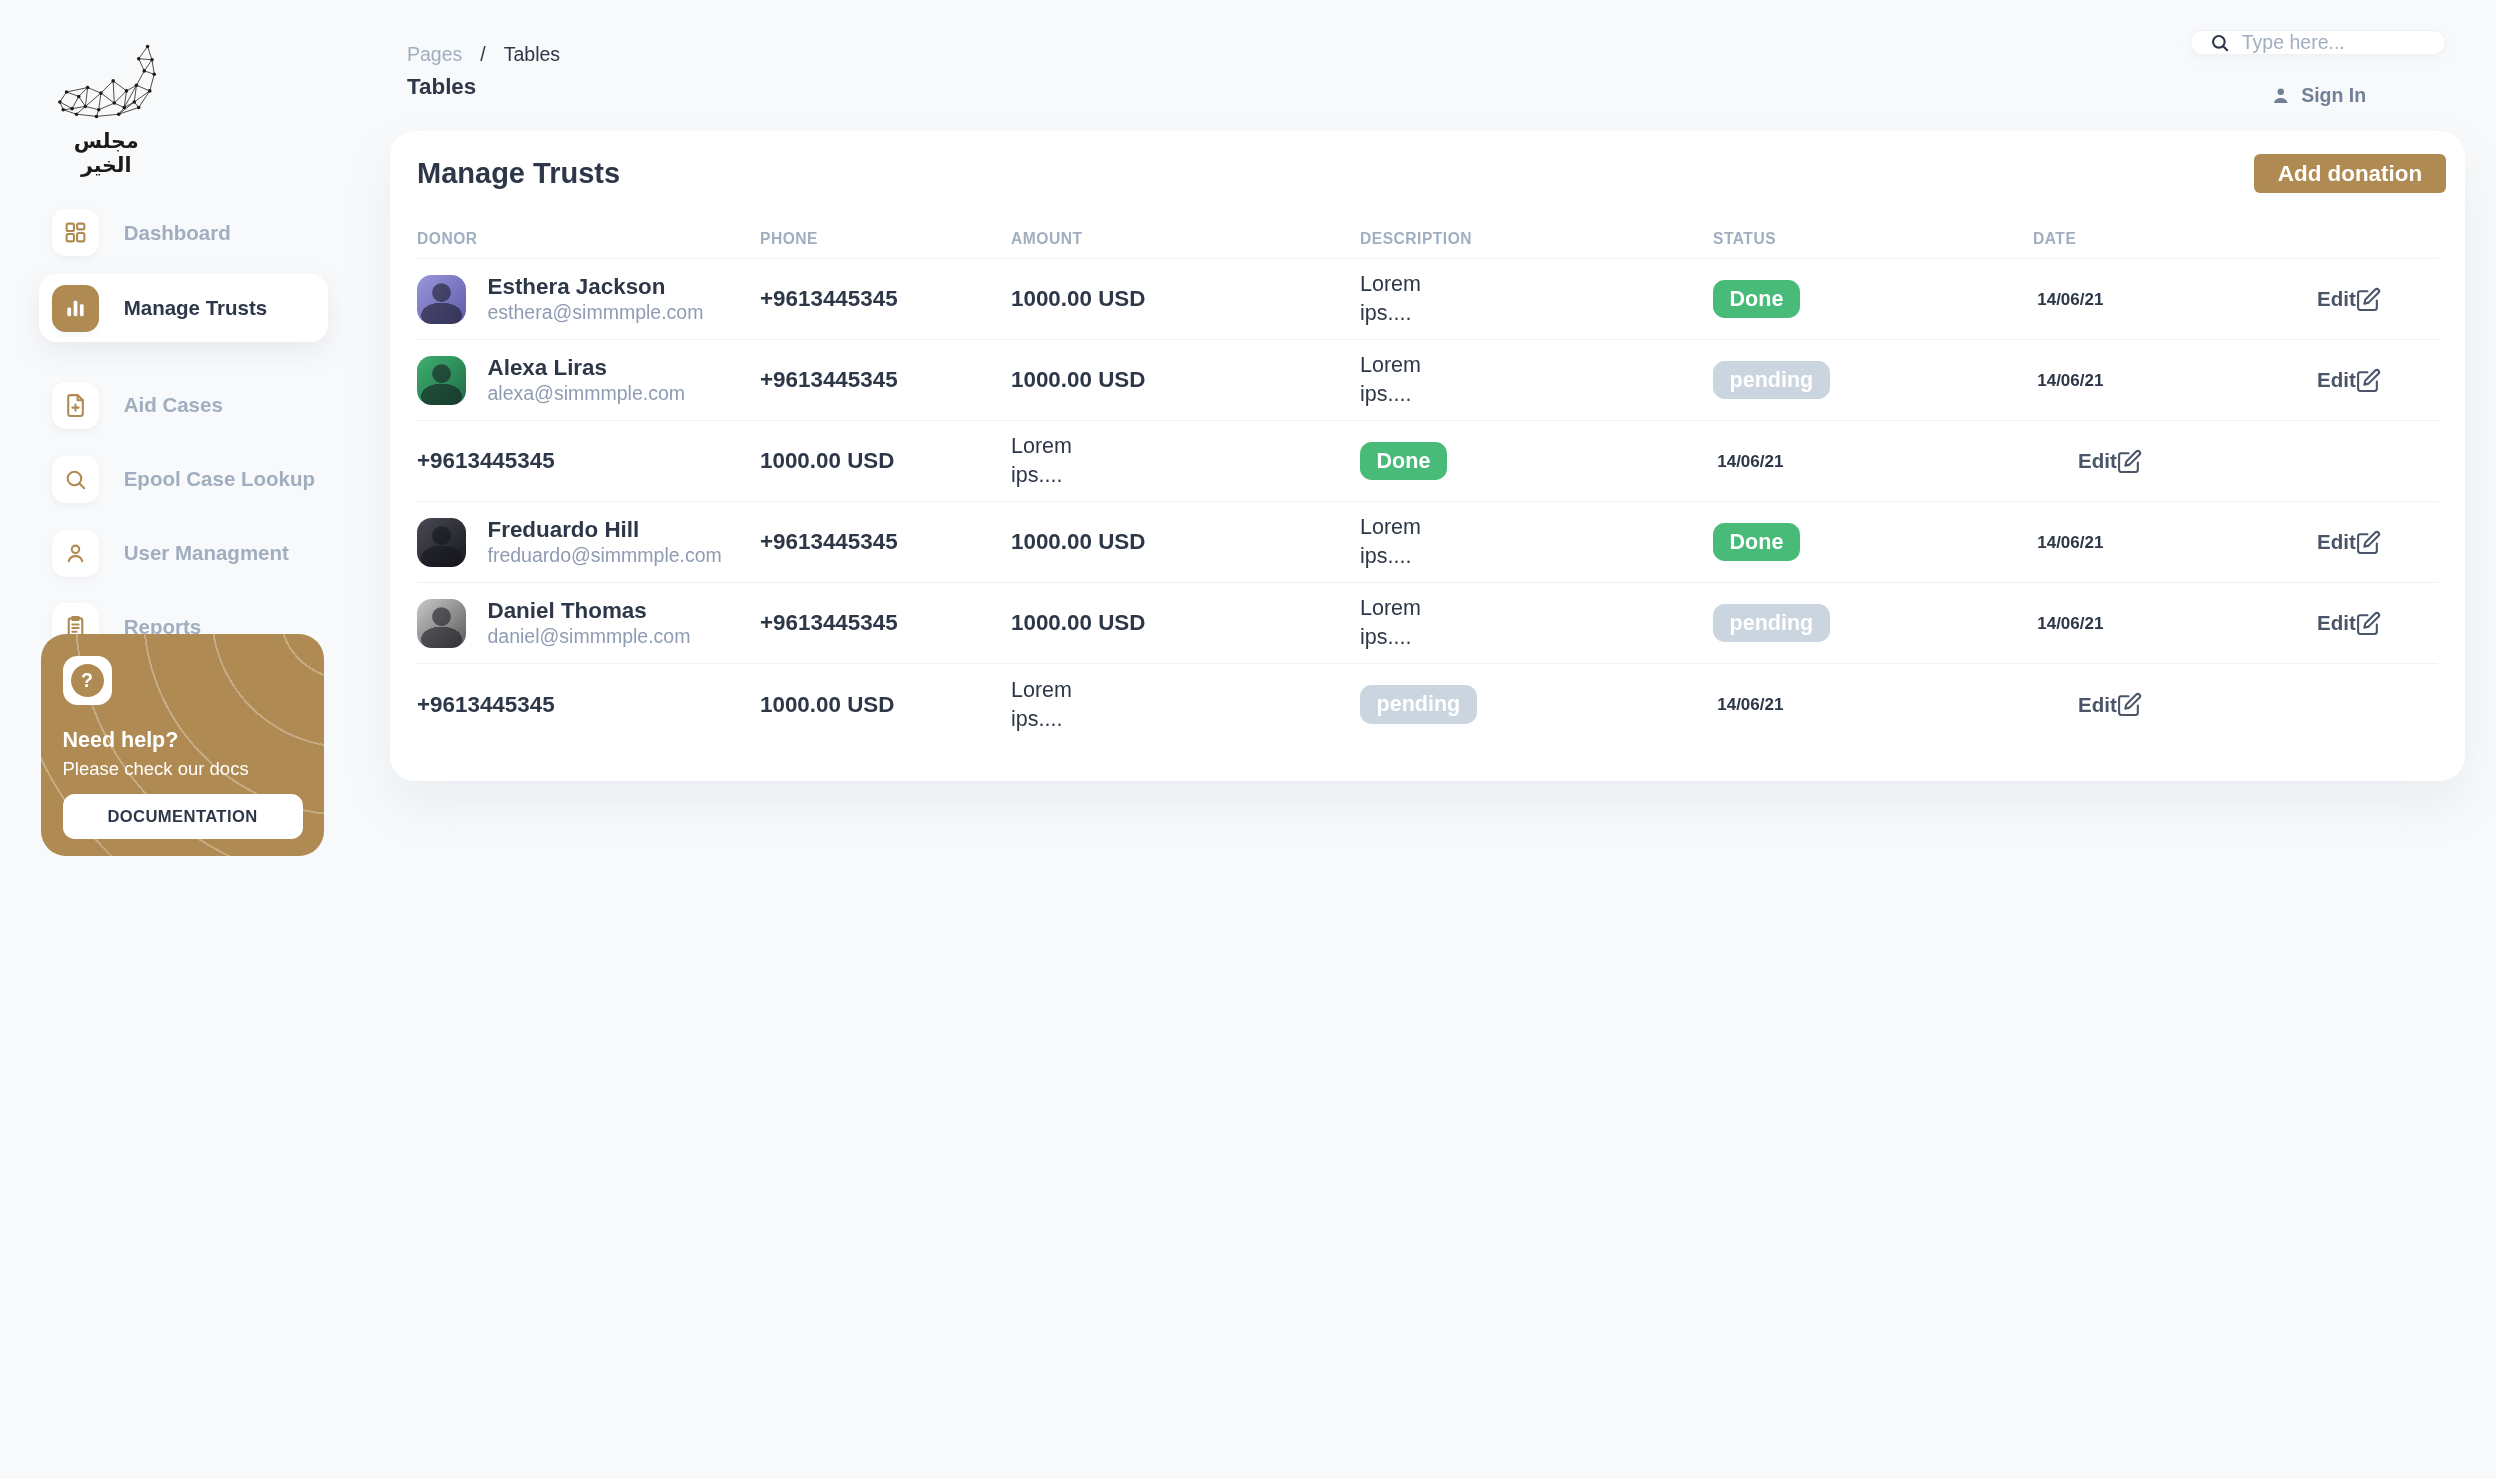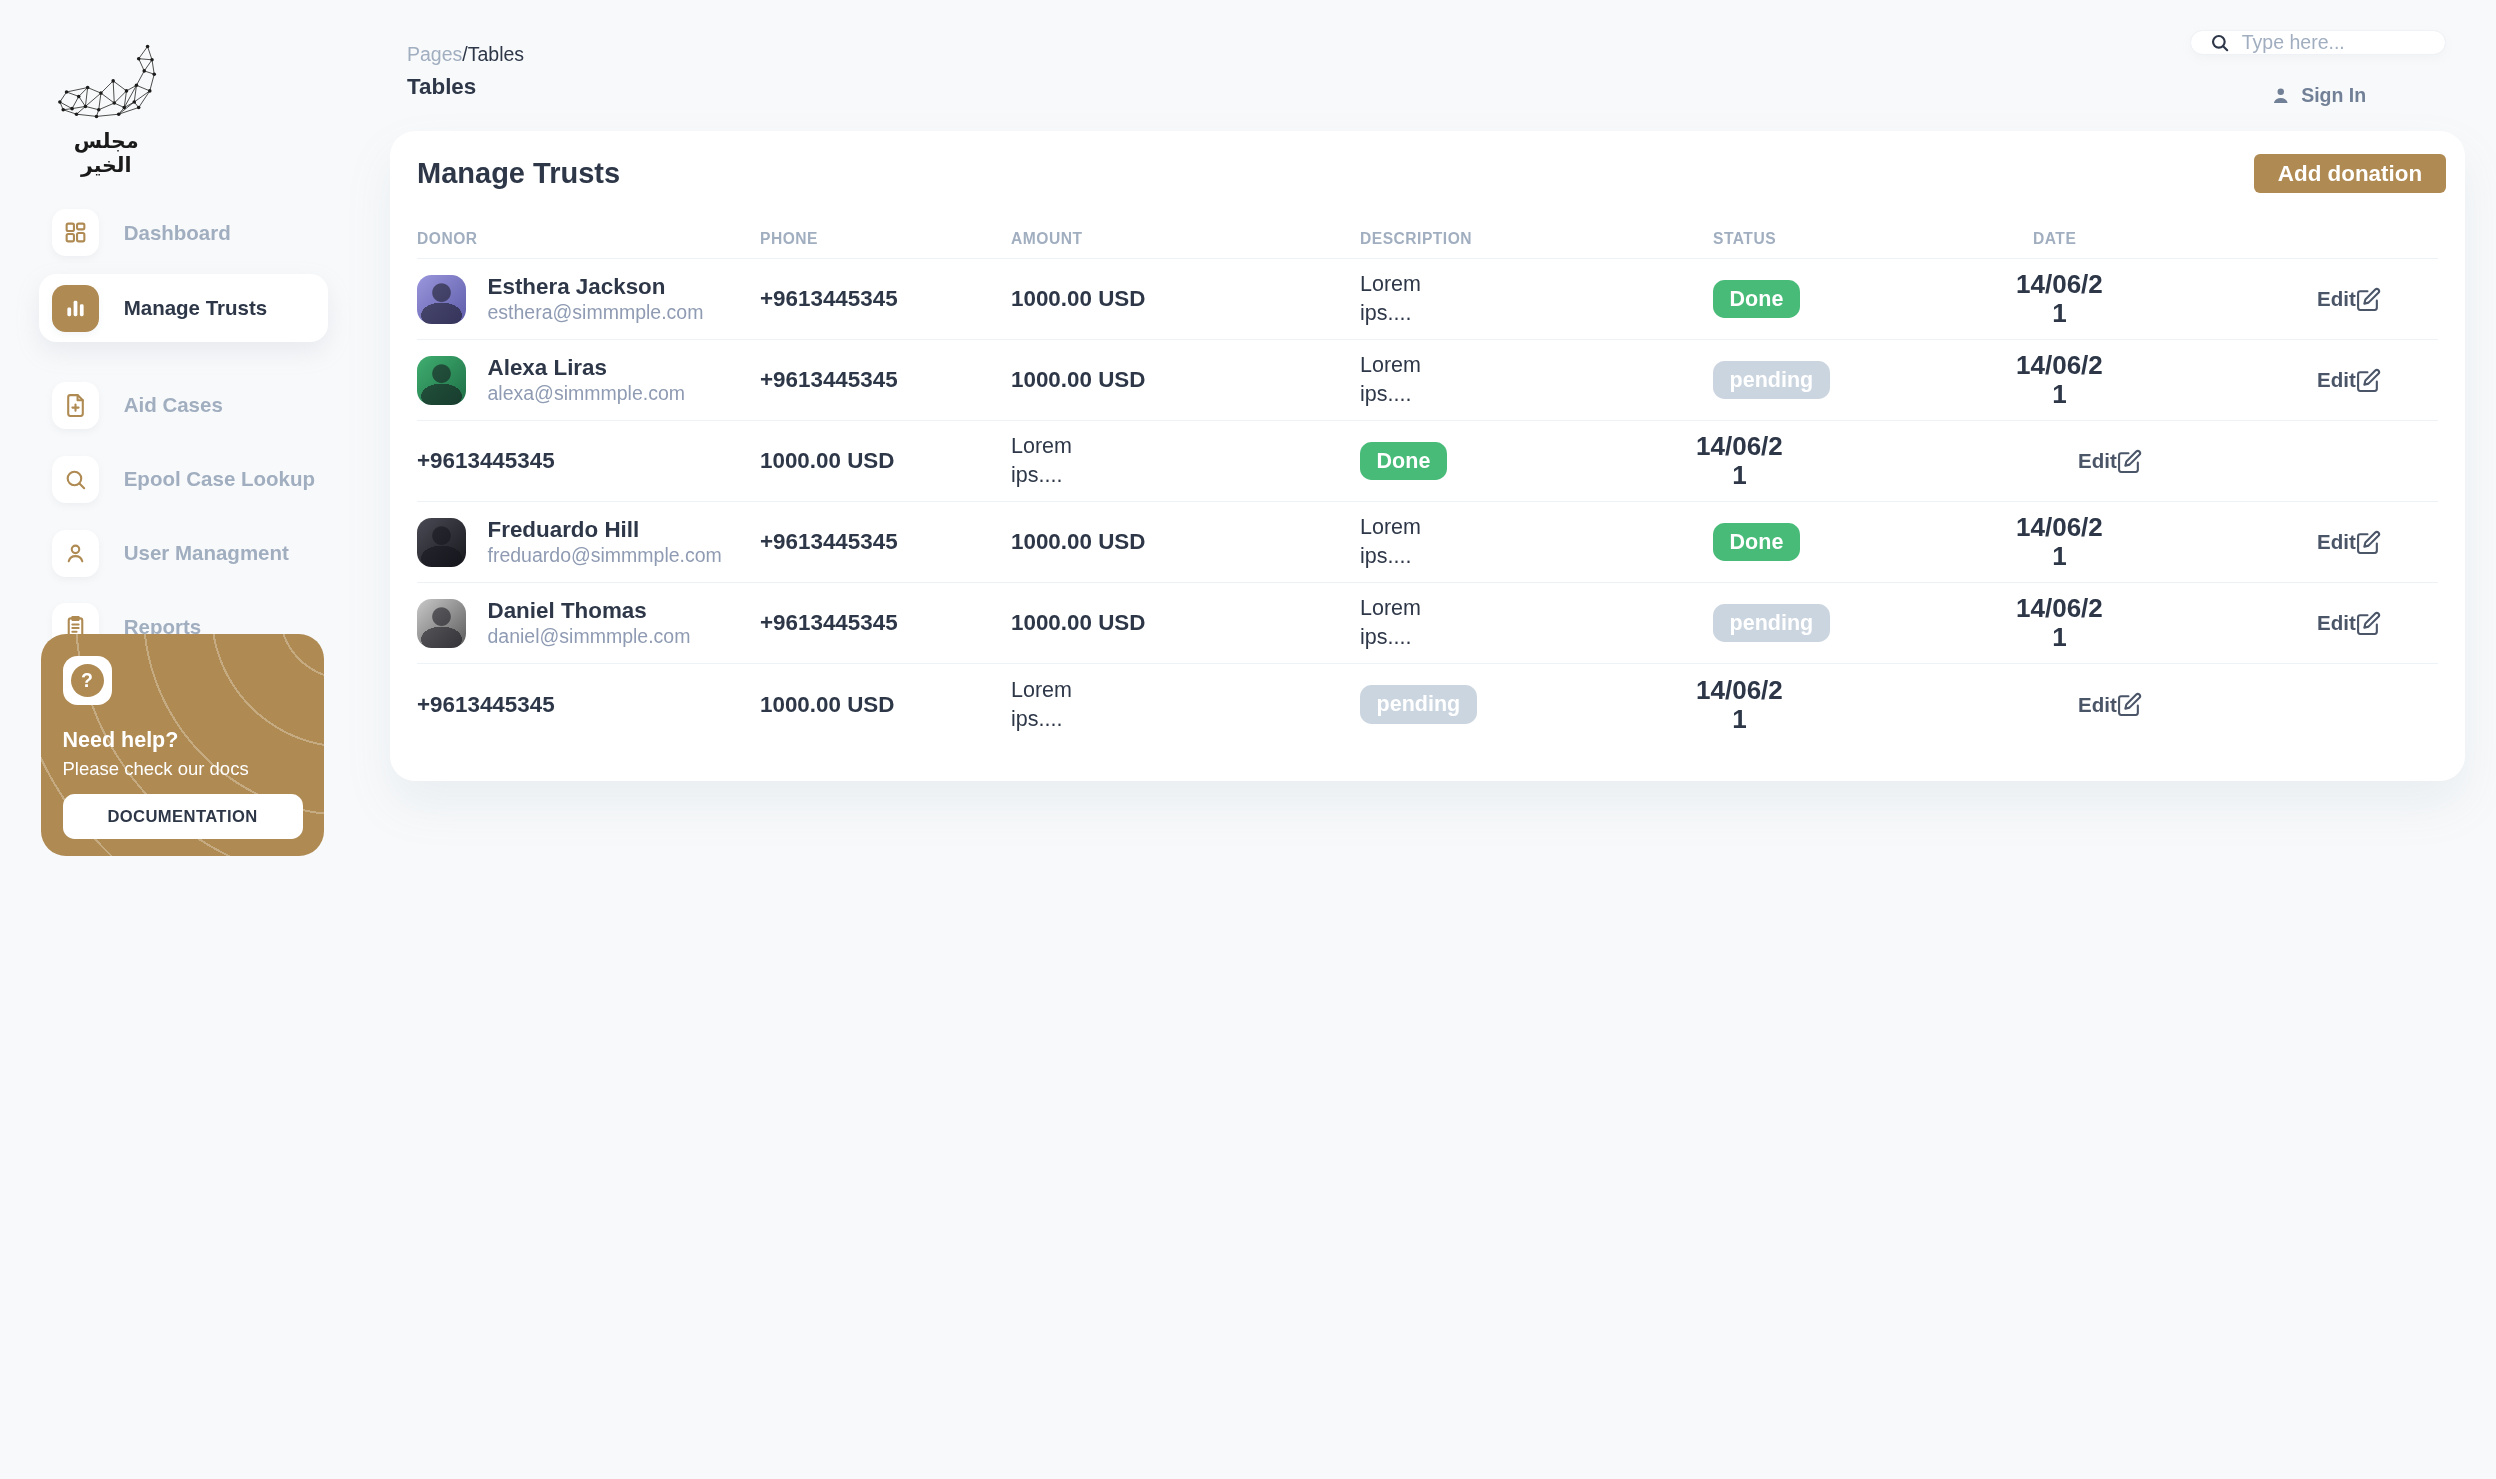--- a/index.html
+++ b/index.html
@@ -65,21 +65,21 @@
   .help-sub { margin-top: 4.9px; color: #fff; font-size: 18.5px; }
   .help-btn {
     margin-top: 14.6px; width: 100%; height: 45px; border: none; border-radius: 11.7px;
     background: #fff; color: var(--text-dark, #2D3748);
     font-family: "Liberation Sans", sans-serif;
     font-size: 16.6px; font-weight: 800; letter-spacing: 0.4px; cursor: pointer;
     display: flex; align-items: center; justify-content: center;
   }
 
   
-  .crumbs { position: absolute; left: 407px; top: 43px; display: flex; gap: 0; font-size: 19.5px; }
+  .crumbs { position: absolute; left: 407px; top: 43px; display: flex; gap: 18px; font-size: 19.5px; }
   .crumb-root { color: var(--text-gray, #A0AEC0); cursor: pointer; }
   .crumb-sep, .crumb-current { color: var(--text-dark, #2D3748); }
   .page-title { position: absolute; left: 407px; top: 74px; font-size: 22.4px; font-weight: 700; }
 
   .topbar { position: absolute; top: 30px; right: 51px; height: 51px; display: flex; align-items: center; gap: 29px; flex-direction: column; }
   .search {
     display: flex; align-items: center; gap: 11.7px;
     width: 256px; height: 51px; padding: 0 17.6px;
     background: #fff; border: 1px solid #eef1f5; border-radius: 25px;
     box-shadow: 0 3.9px 9.8px rgba(160,174,192,.08);
@@ -124,22 +124,22 @@
   .avatar { width: 49px; height: 49px; border-radius: 14.6px; flex: none; }
   .dname { font-size: 22.4px; font-weight: 700; color: var(--text-dark, #2D3748); line-height: 27px; }
   .demail { font-size: 19.5px; color: #8f9bb3; line-height: 24.4px; }
   .cell-strong { font-size: 22.4px; font-weight: 700; color: var(--text-dark, #2D3748); }
   .desc { width: 109px; font-size: 21.5px; font-weight: 500; line-height: 29px; color: var(--text-dark, #2D3748); }
   .badge {
     display: inline-block; padding: 6.8px 16.6px; border-radius: 11.7px;
     color: #fff; font-size: 21.5px; font-weight: 700; line-height: 25px;
   }
   .datebox {
-    width: 88px; margin-left: -17.6px; text-align: center;
-    font-size: 26px; font-weight: 700; line-height: 29px; word-break: break-all;
+    width: 88px; margin-left: -17.6px; text-align: right;
+    font-size: 17px; font-weight: 700; line-height: 29px; word-break: break-all;
   }
   .editcell { display: flex; align-items: center; gap: 0; padding-left: 45px; cursor: pointer; }
   .edit-label { font-size: 20.5px; font-weight: 600; color: #4A5568; }
   .edit-icon { color: #4A5568; }
   .edit-icon svg { width: 25px; height: 25px; }
 </style>
 </head>
 <body>
 
 <aside class="sidebar">

